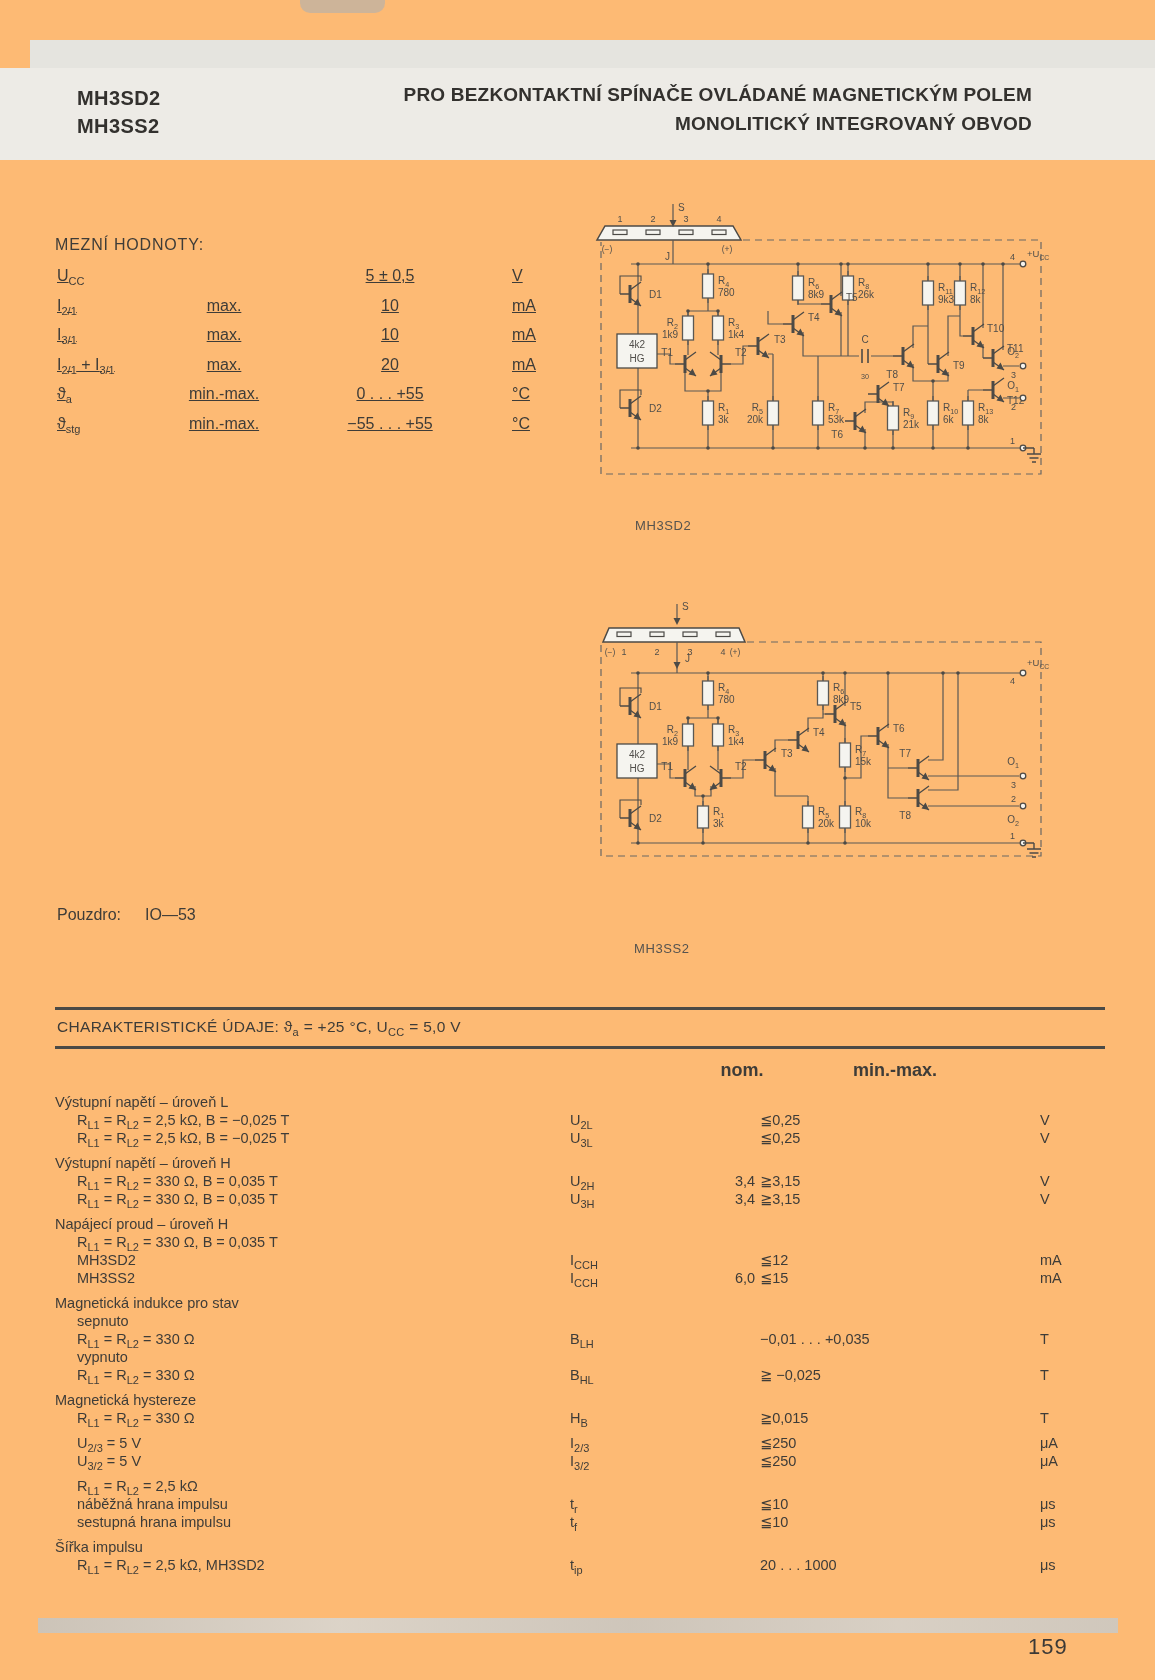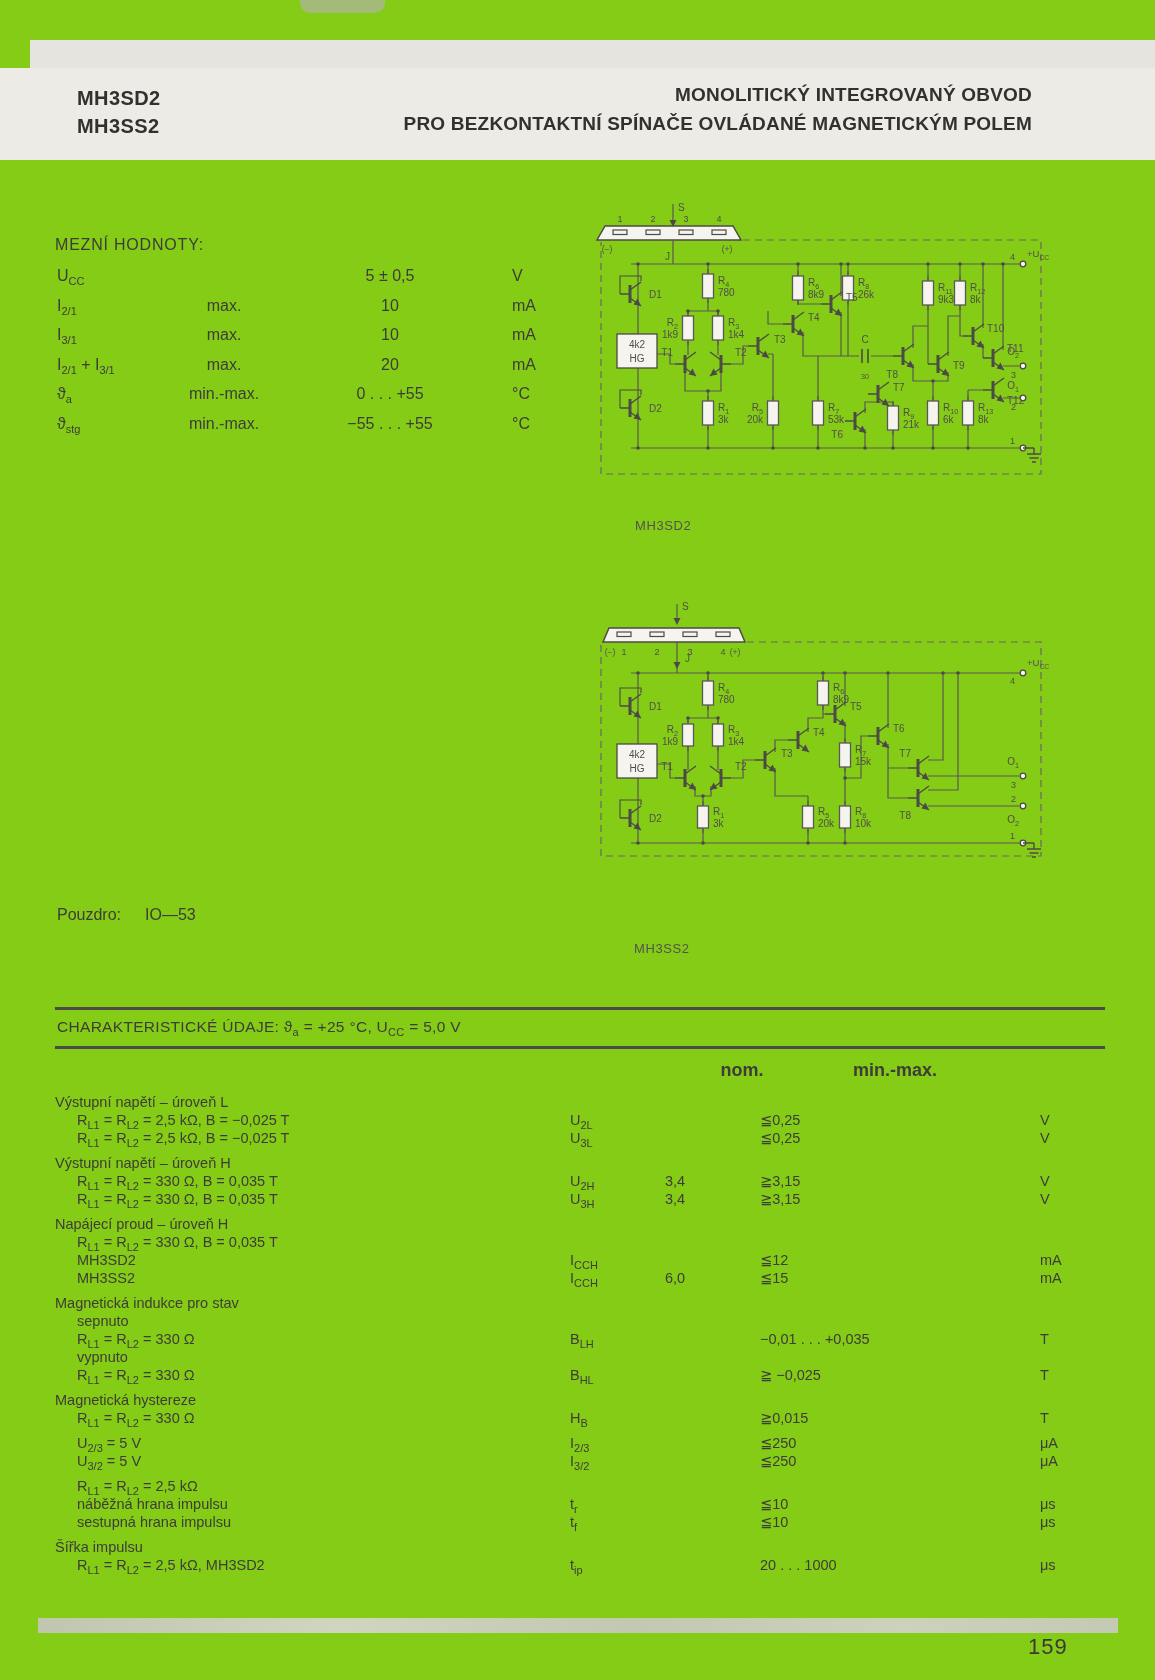--- a/index.html
+++ b/index.html
@@ -1,29 +1,29 @@
 <!DOCTYPE html>
 <html><head>
 <meta charset="utf-8">
 <style>
   html,body{margin:0;padding:0;background:#d8d6d2;}
-  .page{position:relative;width:1155px;height:1680px;background:#84cc16;overflow:hidden;
+  .page{position:relative;width:1155px;height:1680px;background:#fdba74;overflow:hidden;
         font-family:"Liberation Sans","DejaVu Sans",sans-serif;color:#3e3c38;}
   .band{position:absolute;}
   .band-top{left:30px;top:40px;width:1125px;height:28px;background:#e5e4df;}
   .band-header{left:0;top:68px;width:1155px;height:92px;background:#edebe6;}
   .smudge{left:300px;top:0;width:85px;height:13px;background:#b3b1ad;opacity:.65;border-radius:0 0 10px 10px;}
   .band-bottom{left:38px;top:1618px;width:1080px;height:15px;opacity:.9;
         background:linear-gradient(90deg,#c7c5c0,#d8d6d1 28%,#c9c7c2 55%,#d4d2cd 80%,#cbc9c4);}
   .partnos{position:absolute;left:77px;top:84px;font-size:20px;font-weight:bold;line-height:28px;letter-spacing:.4px;color:#33312e;}
   .title{position:absolute;right:123px;top:80px;text-align:right;font-size:19px;font-weight:bold;line-height:29px;letter-spacing:.2px;color:#33312e;}
   .limits{position:absolute;left:55px;top:196px;width:560px;margin-top:40px;}
   .limits-heading{font-size:16px;letter-spacing:.8px;margin-bottom:13px;}
   .lrow{position:relative;height:29.5px;font-size:16px;}
-  .lrow span{position:absolute;white-space:nowrap;}
+  .lrow span{position:absolute;white-space:nowrap;text-decoration:underline;}
   .lrow .sym{left:2px;}
   .lrow .qual{left:79px;width:180px;text-align:center;}
   .lrow .val{left:145px;width:380px;text-align:center;}
   .lrow .unit{left:457px;}
   sub{font-size:11px;}
   .schematic{position:absolute;}
   #sch1{left:593px;top:196px;}
   #sch2{left:593px;top:578px;}
   .caption{position:absolute;font-size:13px;letter-spacing:.6px;color:#55534f;}
   #cap1{left:635px;top:518px;}
@@ -38,40 +38,40 @@
   .col-nom{left:697px;width:90px;}
   .col-mm{left:790px;width:210px;}
   #char-rows{position:absolute;left:55px;top:1083px;width:1055px;font-size:14.5px;}
   .cgroup{margin-top:7px;}
   .cgroup:first-child{margin-top:11px;}
   .ct{height:18px;white-space:nowrap;}
   .cl{position:relative;height:18px;}
   .cl span{position:absolute;white-space:nowrap;}
   .cl .cond{left:22px;}
   .cl .sym{left:515px;}
-  .cl .nom{left:610px;width:160px;}
+  .cl .nom{left:610px;width:160px;text-align:center;}
   .cl .mm{left:705px;width:200px;}
   .cl .unit{left:985px;}
   .page-number{position:absolute;left:1028px;top:1634px;font-size:22px;letter-spacing:1px;color:#3b3936;}
 </style>
 </head>
 <body>
 
 <div class="page">
   <div class="band band-top"></div>
   <div class="band band-header"></div>
   <div class="band smudge"></div>
 
   <div class="partnos">
     <div>MH3SD2</div>
     <div>MH3SS2</div>
   </div>
   <div class="title">
+    <div>PRO BEZKONTAKTNÍ SPÍNAČE OVLÁDANÉ MAGNETICKÝM POLEM</div>
     <div>MONOLITICKÝ INTEGROVANÝ OBVOD</div>
-    <div>PRO BEZKONTAKTNÍ SPÍNAČE OVLÁDANÉ MAGNETICKÝM POLEM</div>
   </div>
 
   <section class="limits">
     <div class="limits-heading">MEZNÍ HODNOTY:</div>
     <div id="limits-rows">
         <div class="lrow">
           <span class="sym">U<sub>CC</sub></span>
           <span class="val">5 ± 0,5</span>
           <span class="unit">V</span>
         </div>

